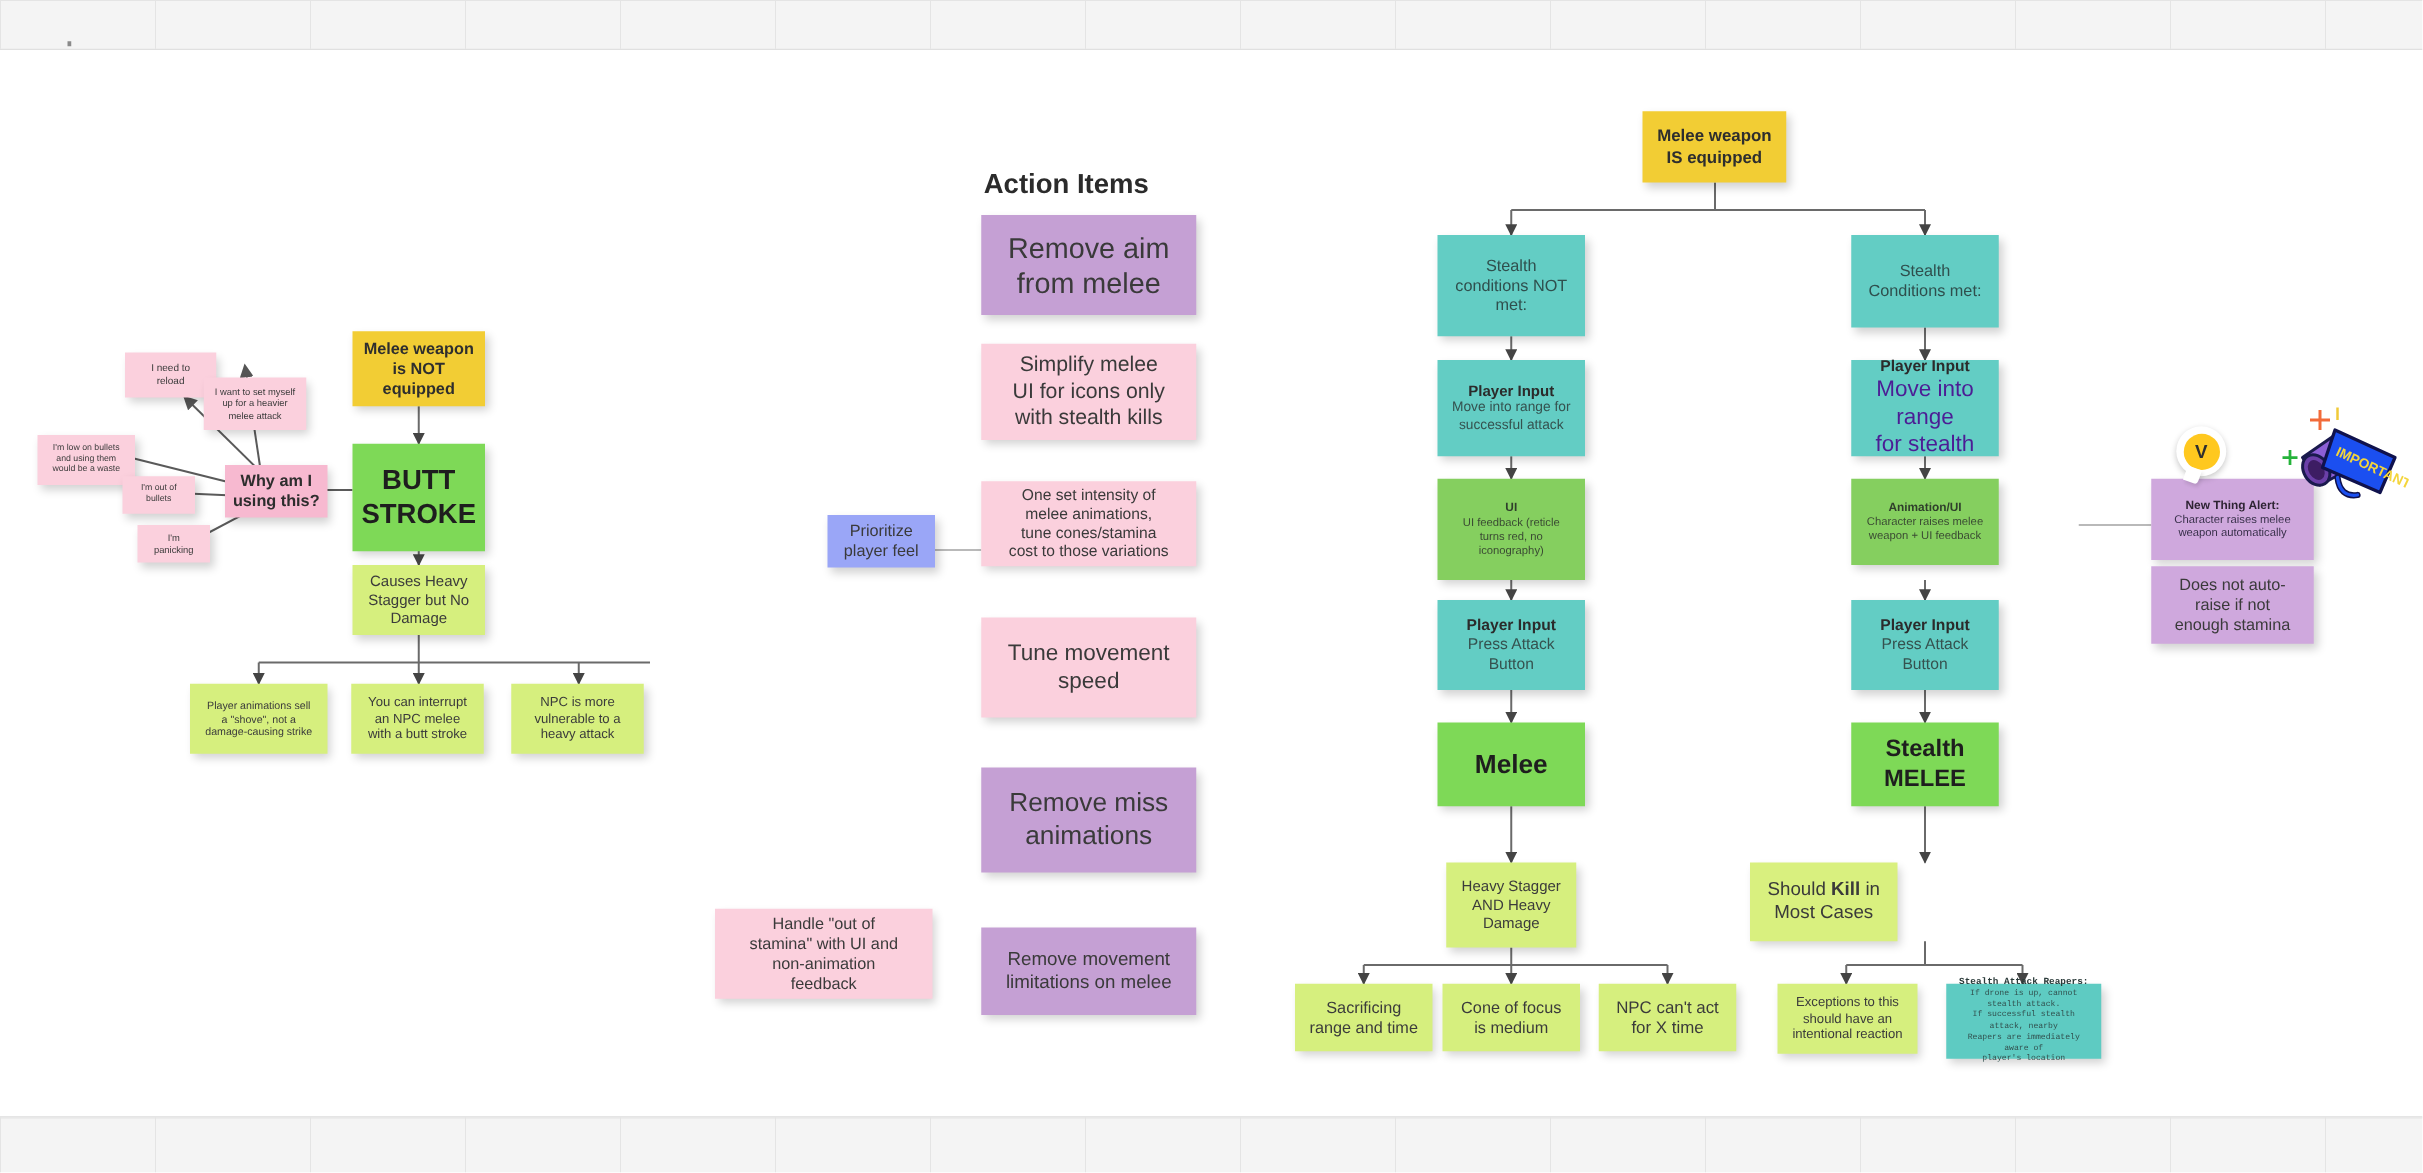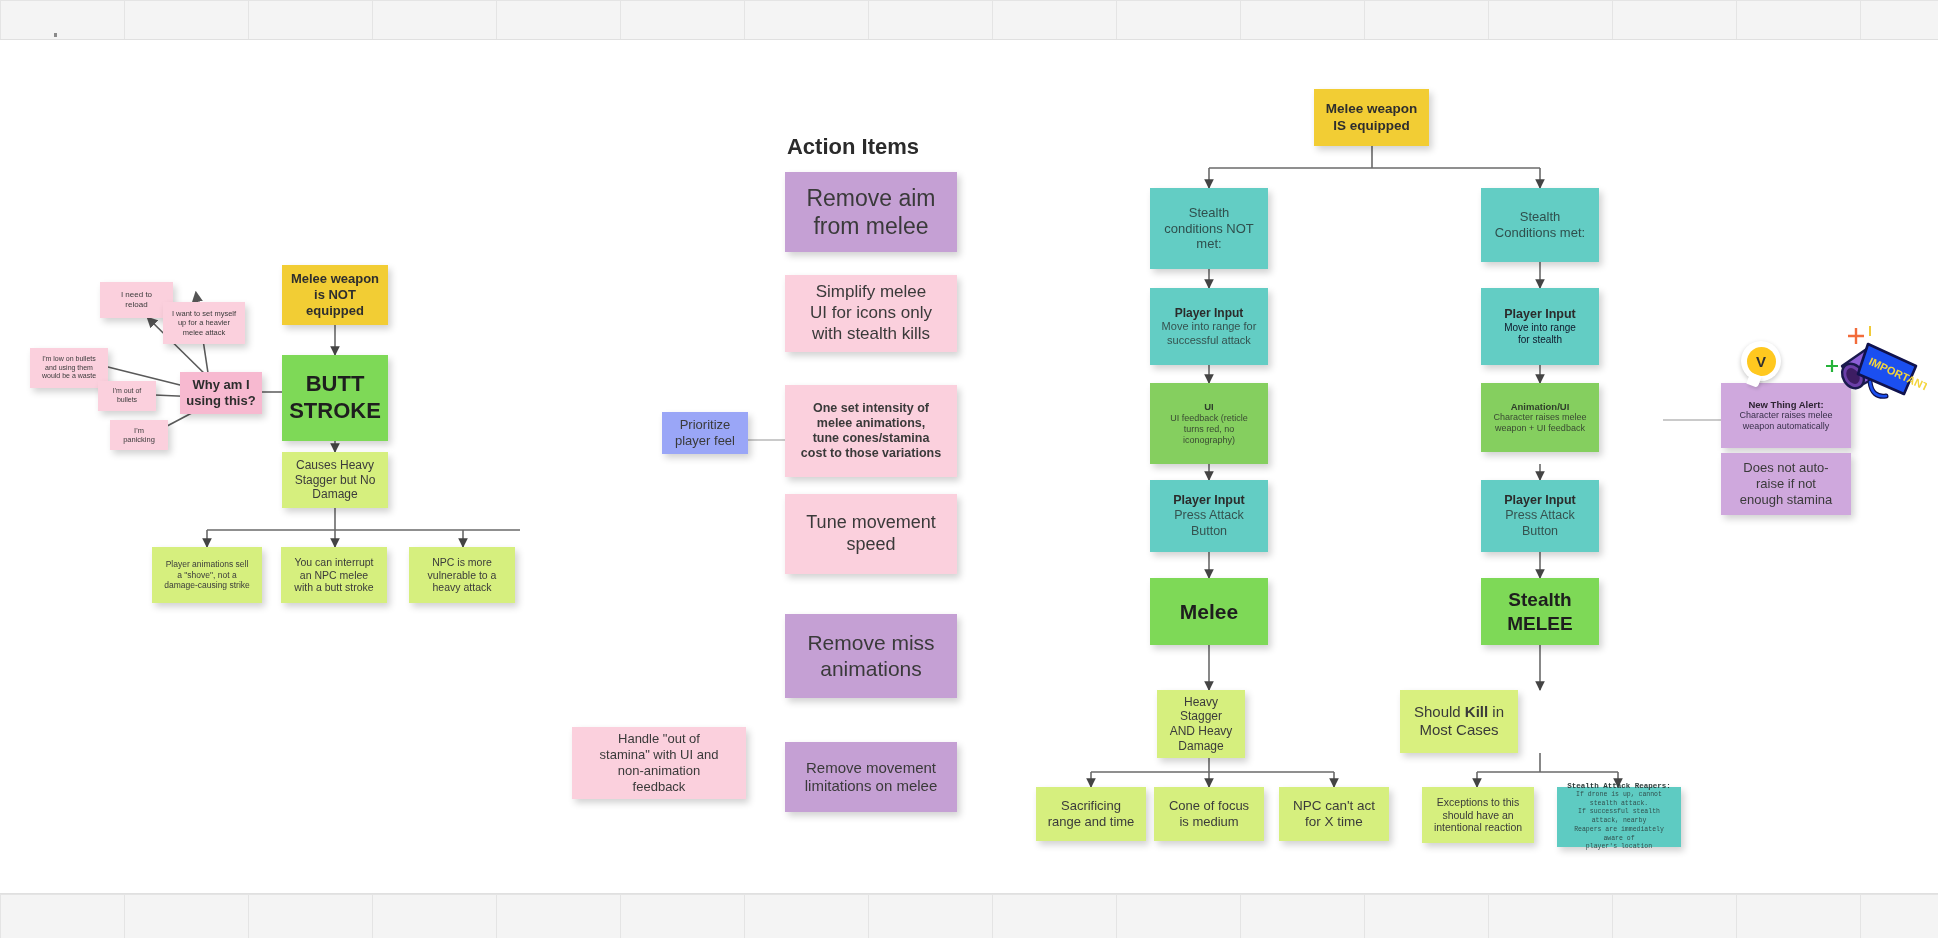--- a/index.html
+++ b/index.html
@@ -232,21 +232,21 @@
 
   <div class="heading" style="left:735px; top:134px; width:236px; font-size:22px;">Action Items</div>
 
   <div class="note c-purple" style="left:785px; top:172px; width:172px; height:80px; font-size:23px; color:#3a3a3a;">Remove aim
 from melee</div>
 
   <div class="note c-lpink" style="left:785px; top:275px; width:172px; height:77px; font-size:17px; color:#3a3a3a;">Simplify melee
 UI for icons only
 with stealth kills</div>
 
-  <div class="note c-lpink" style="left:785px; top:385px; width:172px; height:92px; font-size:12.5px; color:#3a3a3a;font-weight:bold;">One set intensity of
+  <div class="note c-lpink" style="left:785px; top:385px; width:172px; height:68px; font-size:12.5px; color:#3a3a3a;">One set intensity of
 melee animations,
 tune cones/stamina
 cost to those variations</div>
 
   <div class="note c-lpink" style="left:785px; top:494px; width:172px; height:80px; font-size:18px; color:#3a3a3a;">Tune movement
 speed</div>
 
   <div class="note c-purple" style="left:785px; top:742px; width:172px; height:70px; font-size:15px; color:#3a3a3a;">Remove movement
 limitations on melee</div>
 
@@ -282,39 +282,39 @@
   </div>
 
   <div class="note c-teal" style="left:1150px; top:480px; width:118px; height:72px; flex-direction:column; justify-content:center;">
     <span style="font-weight:bold; font-size:12.5px; color:#2b2b2b;">Player Input</span>
     <span style="font-size:12.5px; white-space:pre-line; color:#35524f;">Press Attack
 Button</span>
   </div>
 
   <div class="note c-green" style="left:1150px; top:578px; width:118px; height:67px; font-size:21px; font-weight:bold; color:#1e1e1e;">Melee</div>
 
-  <div class="note c-ygreen" style="left:1157px; top:690px; width:88px; height:68px; font-size:12px;">Heavy Stagger
+  <div class="note c-ygreen" style="left:1157px; top:690px; width:104px; height:68px; font-size:12px;">Heavy Stagger
 AND Heavy
 Damage</div>
 
   <div class="note c-ygreen" style="left:1036px; top:787px; width:110px; height:54px; font-size:13px;">Sacrificing
 range and time</div>
 
   <div class="note c-ygreen" style="left:1154px; top:787px; width:110px; height:54px; font-size:13px;">Cone of focus
 is medium</div>
 
   <div class="note c-ygreen" style="left:1279px; top:787px; width:110px; height:54px; font-size:13.5px;">NPC can't act
 for X time</div>
 
   <div class="note c-teal" style="left:1481px; top:188px; width:118px; height:74px; font-size:13px; color:#2f4f4d;">Stealth
 Conditions met:</div>
 
   <div class="note c-teal" style="left:1481px; top:288px; width:118px; height:77px; flex-direction:column; justify-content:center;">
     <span style="font-weight:bold; font-size:12.5px; color:#2b2b2b;">Player Input</span>
-    <span style="font-size:10px; white-space:pre-line; color:#0f172a;">Move into range
+    <span style="font-size:18px; white-space:pre-line; color:#4c1d95;">Move into range
 for stealth</span>
   </div>
 
   <div class="note c-green2" style="left:1481px; top:383px; width:118px; height:69px; flex-direction:column; justify-content:center;">
     <span style="font-weight:bold; font-size:9.5px; color:#2f3f2b;">Animation/UI</span>
     <span style="font-size:9px; white-space:pre-line; color:#3a4a33;">Character raises melee
 weapon + UI feedback</span>
   </div>
 
   <div class="note c-teal" style="left:1481px; top:480px; width:118px; height:72px; flex-direction:column; justify-content:center;">

